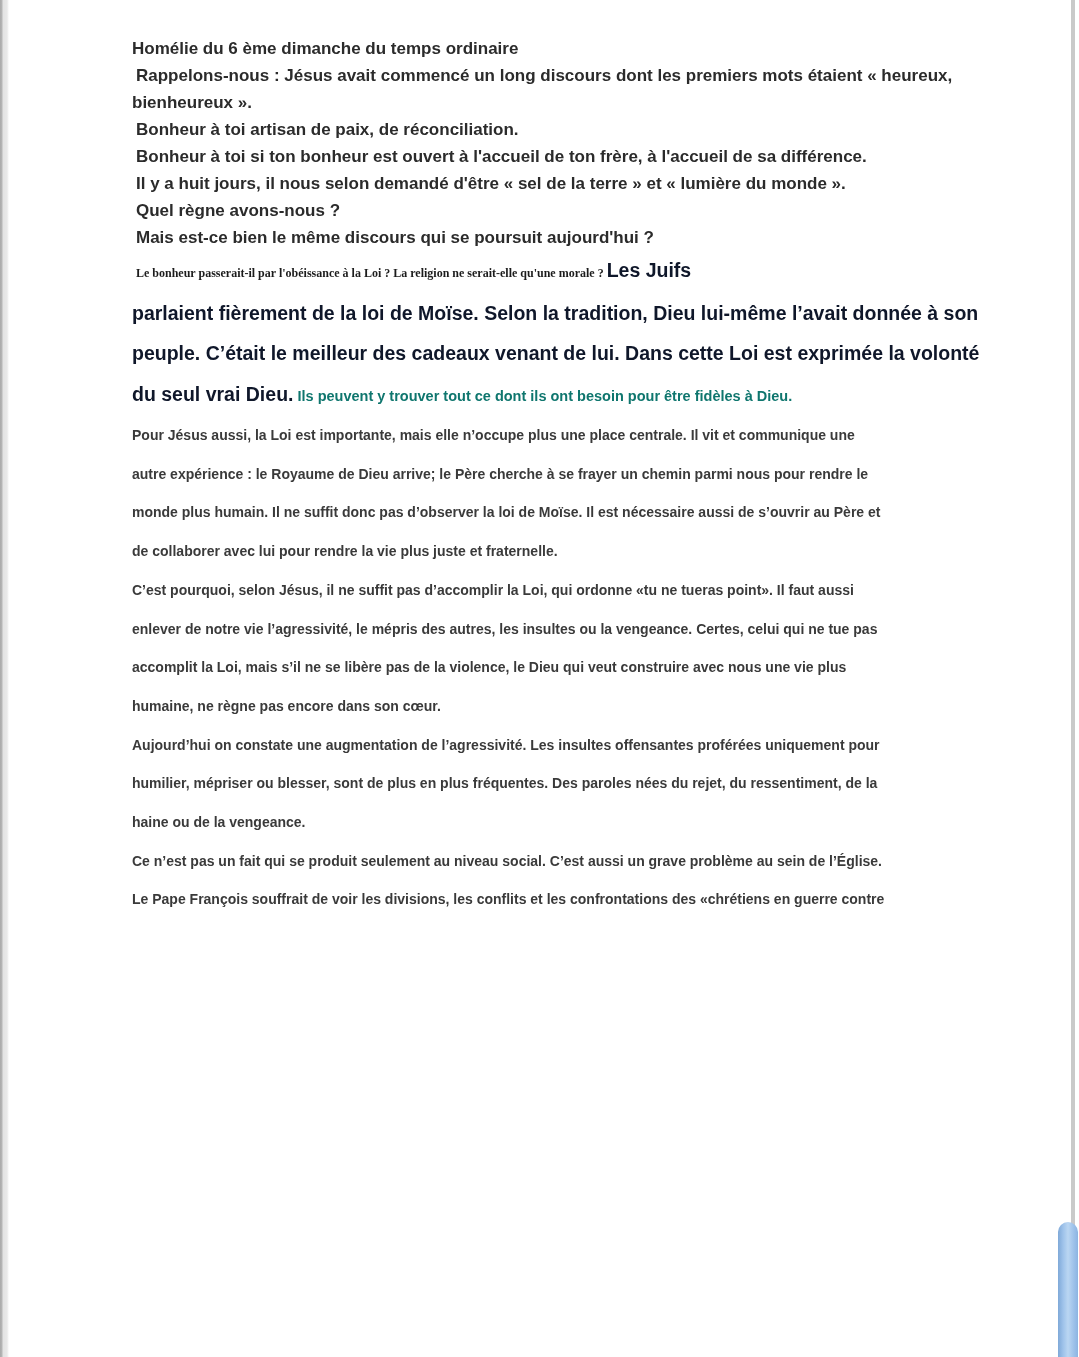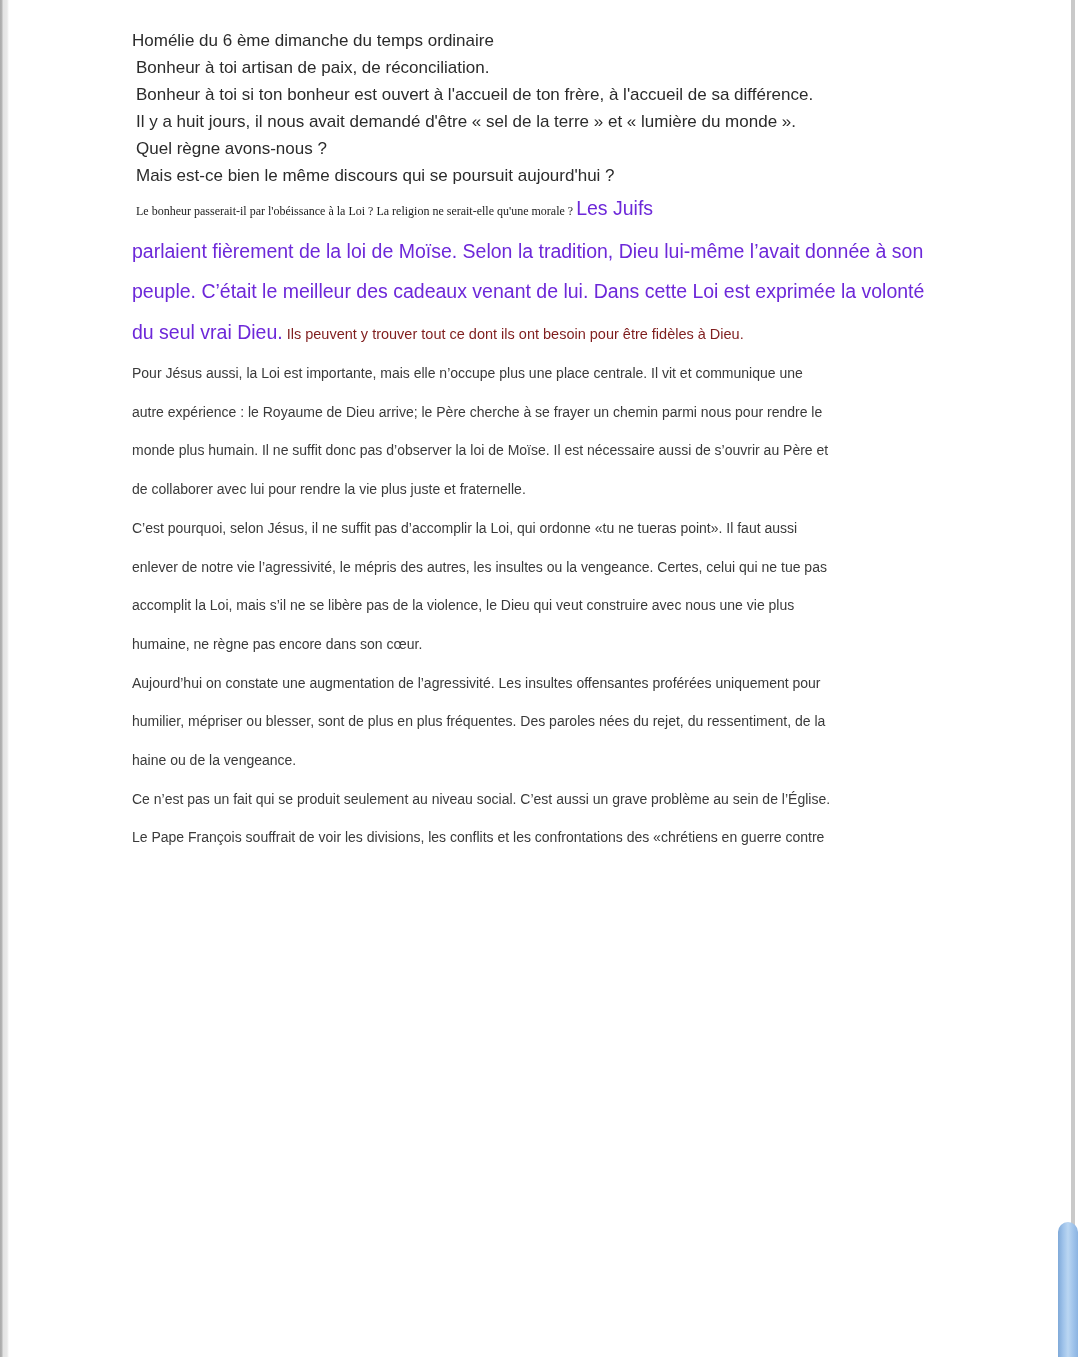--- a/index.html
+++ b/index.html
@@ -24,59 +24,62 @@
     position: absolute; right: 4px; top: 0; width: 4px; height: 100%;
     background: #c9c9c9;
   }
   .scroll-thumb {
     position: absolute; right: 1px; top: 1222px; width: 20px; height: 135px;
     border-radius: 10px 10px 0 0;
     background: linear-gradient(90deg, #7fa9d8 0%, #9ec2ea 25%, #bad6f2 50%, #9ec2ea 78%, #8bb4e2 100%);
   }
   
   .content {
-    position: absolute; left: 132px; top: 4px; width: 912px;
+    position: absolute; left: 132px; top: 12px; width: 912px;
     padding-top: 23px;
+    font-weight: bold;
   }
   .content p { margin: 0; white-space: pre-line; }
   .pa {
     font-size: 17px; line-height: 27px; color: #2b2b2b;
     margin-bottom: 20px;
   }
   .indent { text-indent: 4px; }
   .mixed { margin-top: 1px; line-height: 39.5px; color: #3d3d3d; }
   .serif-lead {
     font-family: "Liberation Serif", serif;
     font-size: 12px; color: #1c1c1c;
   }
-  .emph { font-size: 19.5px; color: #6d28d9; }
-  .small-tail { font-size: 14.5px; color: #7f1d1d; }
+  .emph { font-size: 19.5px; color: #0f172a; }
+  .small-tail { font-size: 14.5px; color: #0f766e; }
   .pc {
     font-size: 14px; line-height: 38.7px; color: #3a3a3a;
     margin-top: 36px;
   }
 </style>
 </head>
 <body>
 
 <div class="page">
 
   <div class="left-edge"></div>
 
   <div class="content">
 
     <p class="pa">Homélie du 6 ème dimanche du temps ordinaire</p>
 
 
+    <p class="pa indent">Rappelons-nous : Jésus avait commencé un long discours dont les premiers mots étaient « heureux,
+bienheureux ».</p>
 
     <p class="pa indent">Bonheur à toi artisan de paix, de réconciliation.</p>
 
     <p class="pa indent">Bonheur à toi si ton bonheur est ouvert à l'accueil de ton frère, à l'accueil de sa différence.</p>
 
-    <p class="pa indent">Il y a huit jours, il nous avait demandé d'être « sel de la terre » et « lumière du monde ».</p>
+    <p class="pa indent">Il y a huit jours, il nous selon demandé d'être « sel de la terre » et « lumière du monde ».</p>
 
     <p class="pa indent">Quel règne avons-nous ?</p>
 
     <p class="pa indent">Mais est-ce bien le même discours qui se poursuit aujourd'hui ?</p>
 
     <p class="mixed indent"><span class="serif-lead">Le bonheur passerait-il par l'obéissance à la Loi ? La religion ne serait-elle qu'une morale ? </span><span class="emph">Les Juifs
 parlaient fièrement de la loi de Moïse. Selon la tradition, Dieu lui-même l’avait donnée à son
 peuple. C’était le meilleur des cadeaux venant de lui. Dans cette Loi est exprimée la volonté
 du seul vrai Dieu.</span><span class="small-tail"> Ils peuvent y trouver tout ce dont ils ont besoin pour être fidèles à Dieu.</span></p>
 

